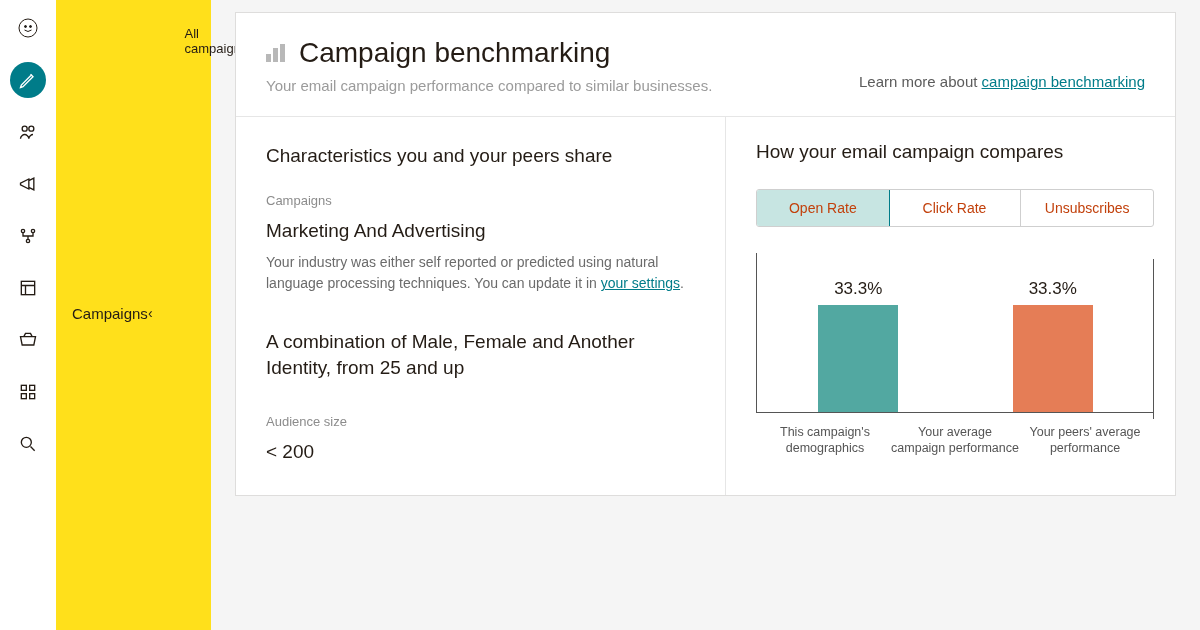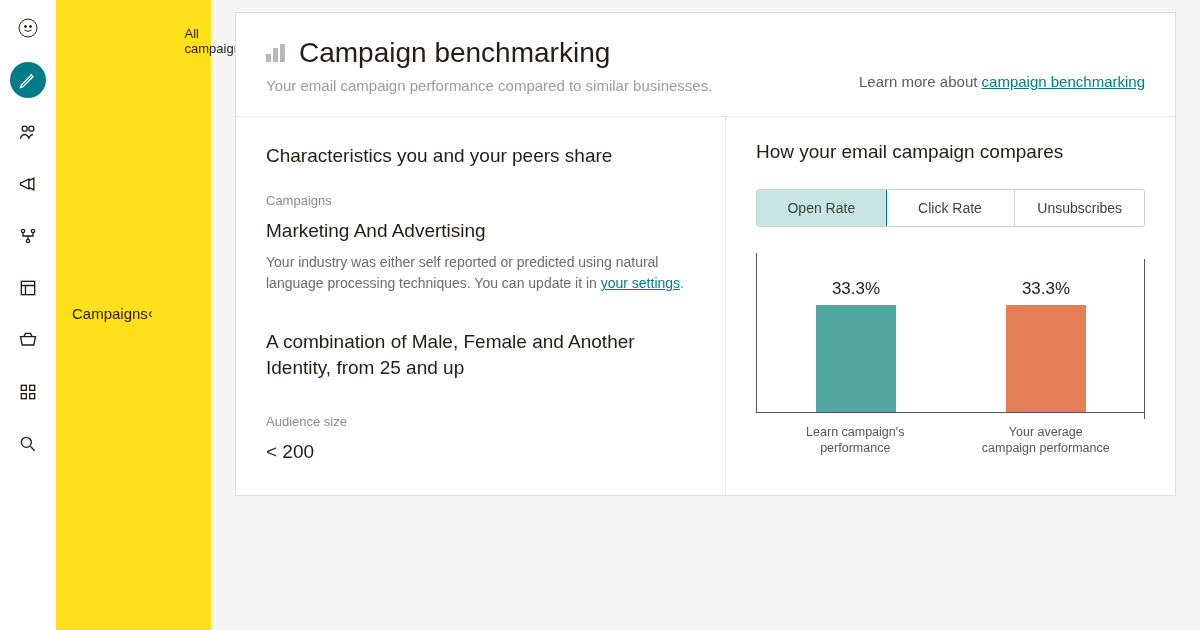--- a/index.html
+++ b/index.html
@@ -24,21 +24,21 @@
   .card-body { display:flex; }
   .col-left { flex: 0 0 490px; padding: 28px 30px 30px 30px; border-right:1px solid #e6e6e6; }
   .col-right { flex:1; padding: 24px 30px 18px 30px; }
   .section-title { font-size:19px; color:#241c15; margin-bottom:26px; }
   .label { font-size:13px; color:#8c8c8c; margin-bottom:10px; }
   .value-lg { font-size:19px; color:#241c15; line-height:1.35; }
   .desc { font-size:14px; color:#6b6b6b; line-height:1.55; margin-top:8px; }
   .desc a { color:#007c89; text-decoration:underline; cursor:pointer; }
   .block { margin-bottom:34px; }
   .tabs { display:flex; border:1px solid #cfcfcf; border-radius:3px; overflow:hidden; margin-bottom:26px; }
-  .tab { flex:1; text-align:center; padding:10px 4px; font-size:14px; color:#404040; cursor:pointer; border-right:1px solid #cfcfcf; }
+  .tab { flex:1; text-align:center; padding:10px 4px; font-size:14px; color:#c2410c; cursor:pointer; border-right:1px solid #cfcfcf; }
   .tab:last-child { border-right:none; }
   .tab.active { background:#c7e5e2; border:1px solid #007c89; margin:-1px; z-index:1; position:relative; }
   .chart { position:relative; height:220px; margin-top:6px; }
   .chart-area { position:relative; height:160px; border-bottom:1px solid #555; border-left:1px solid #555; display:flex; align-items:flex-end; justify-content:space-around; padding:0 4px; }
   .bar-wrap { width:120px; display:flex; flex-direction:column; align-items:center; position:relative; }
   .bar-label { position:absolute; top:-26px; width:100%; text-align:center; font-size:17px; color:#241c15; }
   .bar { width:80px; }
   .ticks { display:flex; justify-content:space-around; padding:0 4px; margin-top:-1px; }
   .tick { width:120px; border-top:1px solid #555; height:6px; }
   .xlabels { display:flex; justify-content:space-around; padding:0 4px; margin-top:6px; }
@@ -182,20 +182,21 @@
                 <div class="bar" style="height: 106.56px; background: rgb(229, 125, 86);"></div>
               </div>
             </div>
           <div class="chart-border-right"></div>
           <div class="ticks" id="ticks">
               <div class="tick"></div>
               <div class="tick"></div>
               <div class="tick"></div>
             </div>
           <div class="xlabels" id="xlabels">
-              <div class="xlabel">Learn campaign's performance</div>
+              <div class="xlabel">This campaign's demographics</div>
               <div class="xlabel">Your average campaign performance</div>
+              <div class="xlabel">Your peers' average performance</div>
             </div>
         </div>
       </div>
     </div>
   </div>
 </div>
 
 </body></html>

